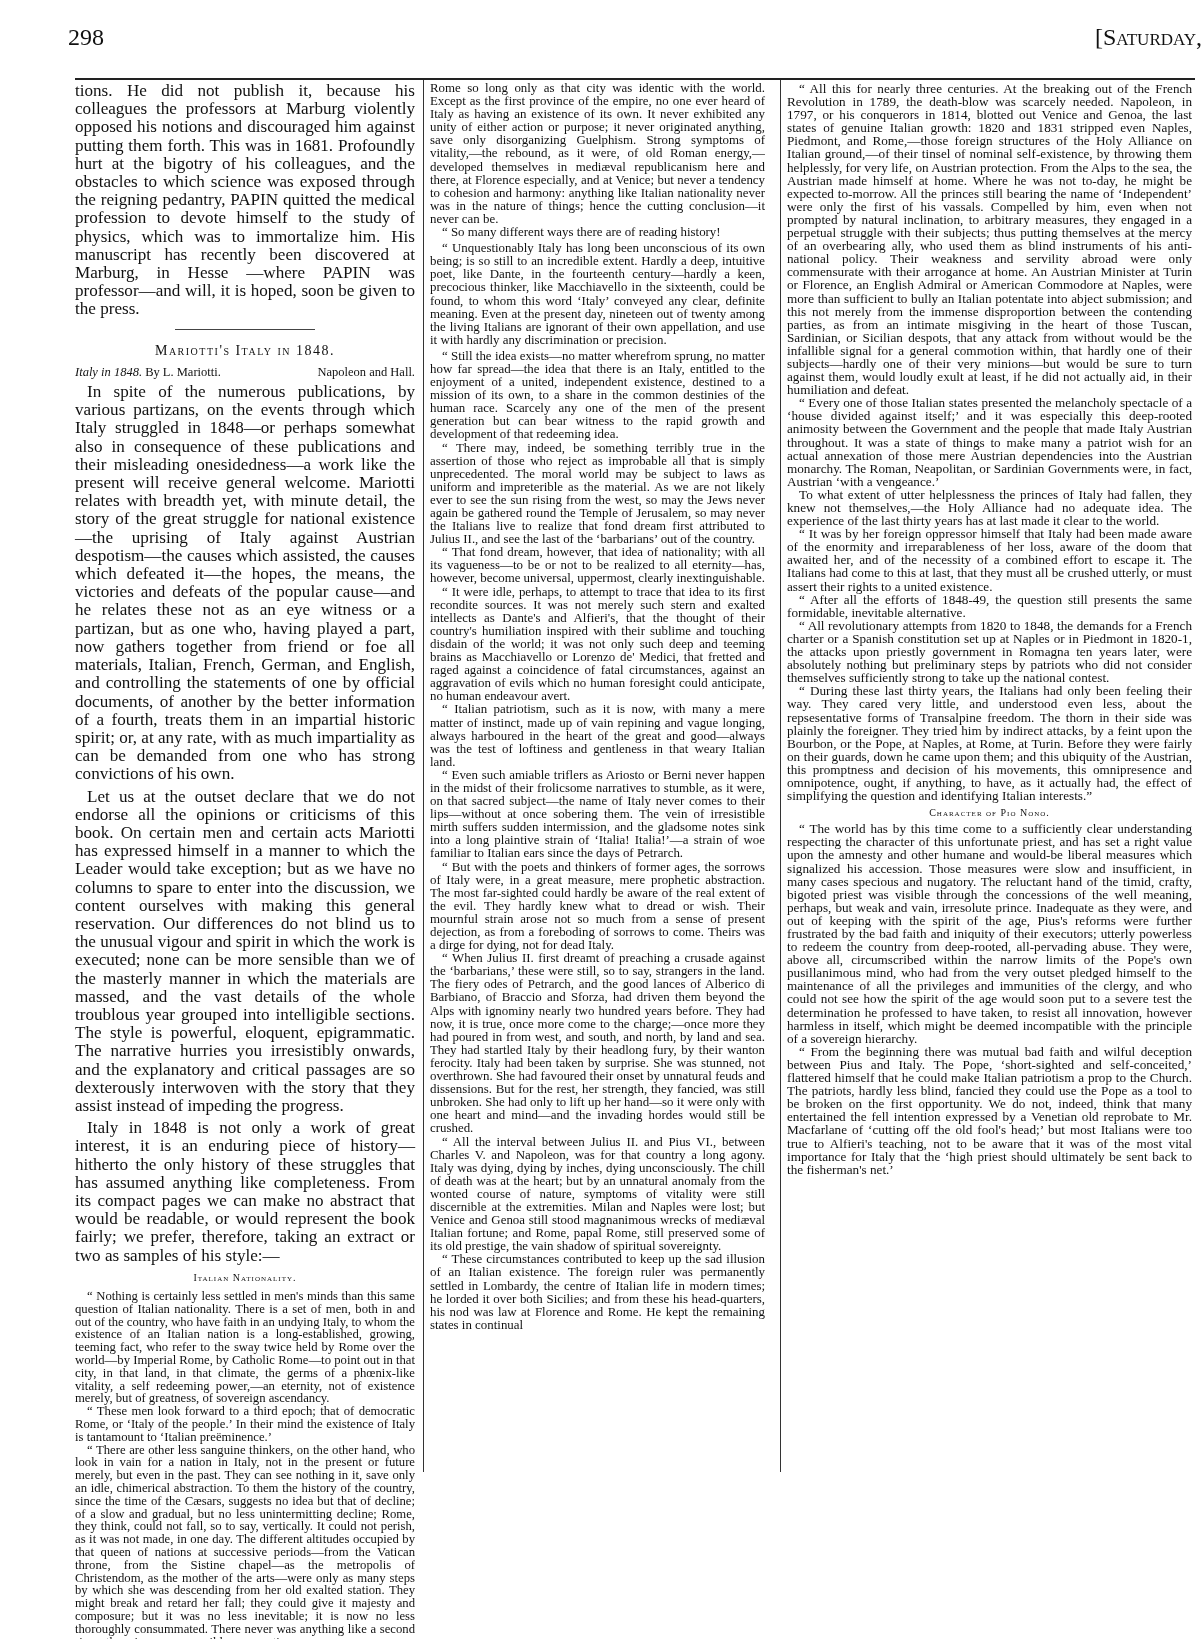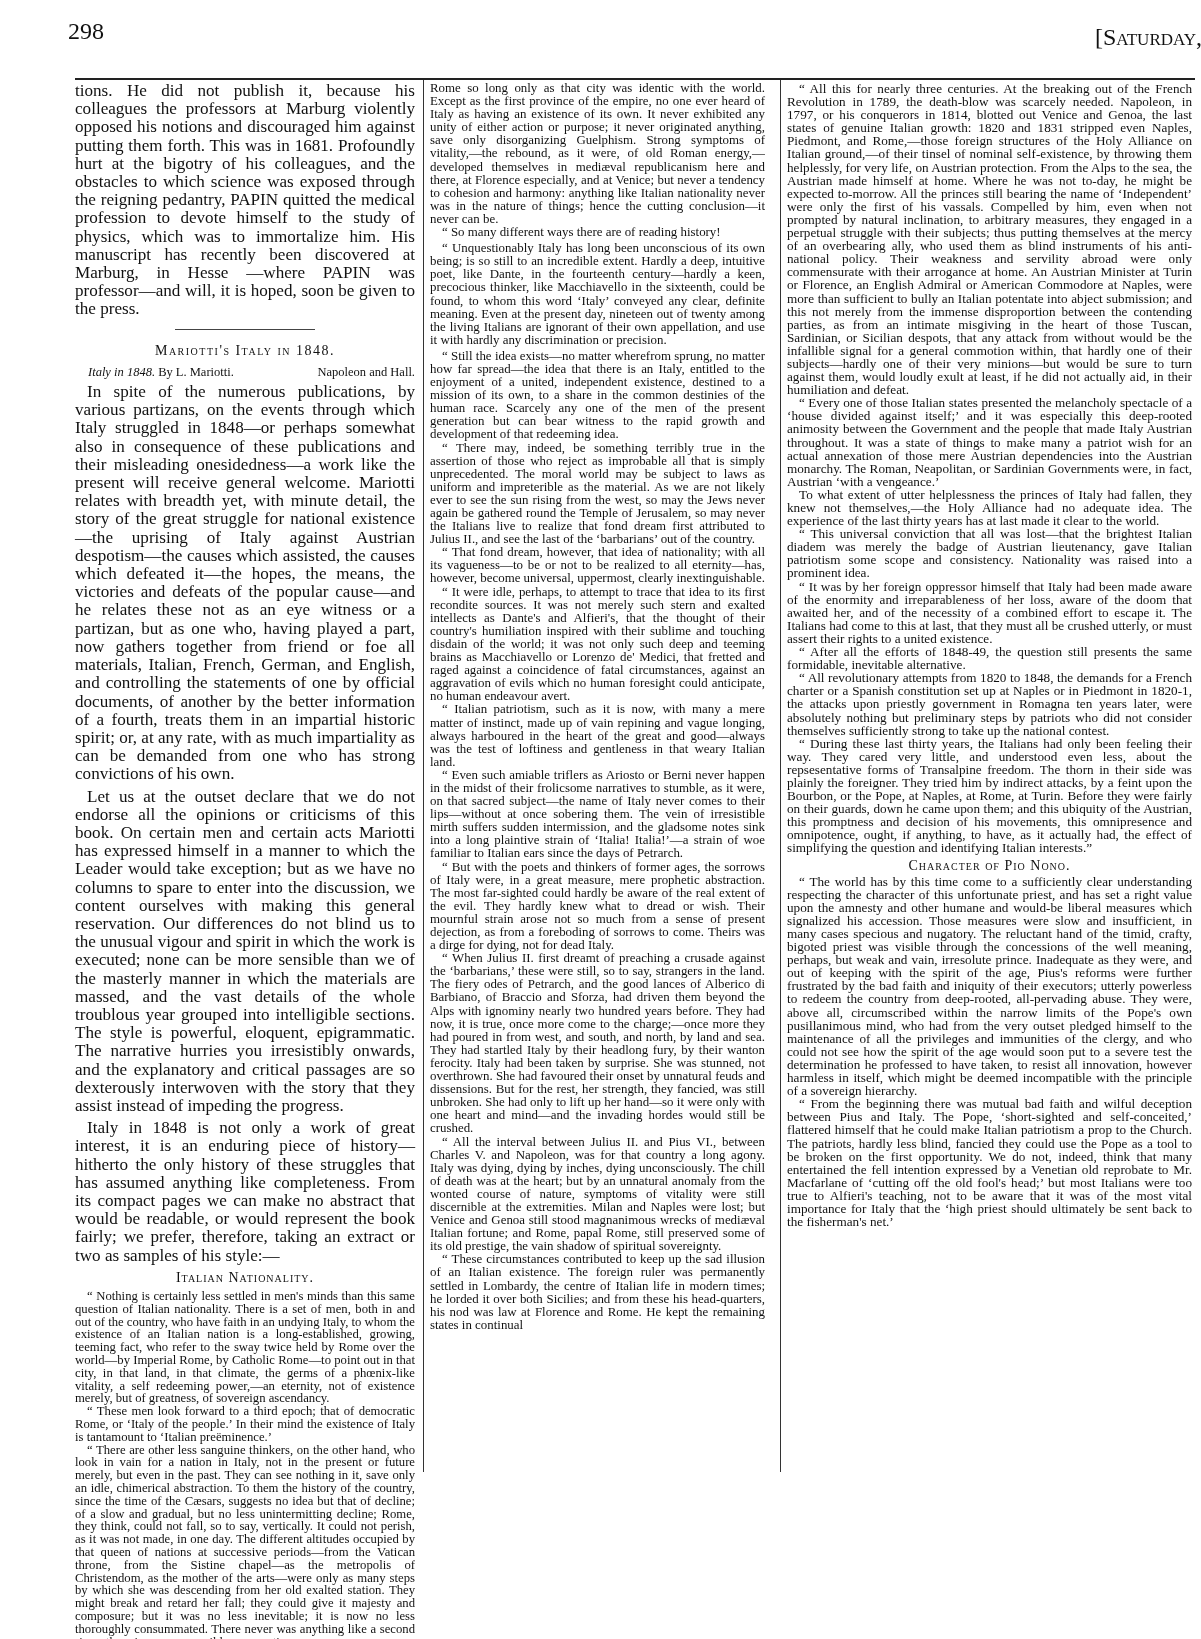--- a/index.html
+++ b/index.html
@@ -1,33 +1,33 @@
 <!DOCTYPE html>
 <html><head>
 <meta charset="utf-8">
 <style>
   html, body { margin: 0; padding: 0; background: #fff; }
   body { width: 1201px; height: 1639px; position: relative; overflow: hidden; color: #111; font-family: "DejaVu Serif", "Liberation Serif", serif; }
   .masthead { position: absolute; top: 18px; left: 60px; width: 1142px; height: 42px; }
-  .page-num { position: absolute; left: 8px; top: 0; font-size: 24px; font-family: "Liberation Serif", serif; }
+  .page-num { position: absolute; left: 8px; top: 6px; font-size: 24px; font-family: "Liberation Serif", serif; }
   .paper-title { position: absolute; left: 0; right: 0; top: 2px; text-align: center; font-size: 30px; font-weight: bold; font-family: "Liberation Serif", serif; font-style: italic; letter-spacing: 1px; }
   .dateline { position: absolute; right: 0; top: 6px; font-size: 24px; font-family: "Liberation Serif", serif; font-variant: small-caps; }
   .rule { position: absolute; top: 78px; left: 75px; width: 1120px; height: 2px; background: #222; }
   .col { position: absolute; top: 82px; font-family: "Liberation Serif", serif; text-align: justify; }
   .col p { margin: 0; text-indent: 12px; hyphens: auto; }
   .col1 { left: 75px; width: 340px; font-size: 17.1px; line-height: 18.2px; }
   .col1 .small { font-size: 12.7px; line-height: 12.8px; }
   .col2 { left: 430px; width: 335px; font-size: 12.9px; line-height: 13.1px; }
   .col3 { left: 787px; width: 405px; font-size: 13.2px; line-height: 13.1px; }
   .vrule { position: absolute; top: 80px; width: 1px; background: #333; }
   .sep { width: 140px; height: 1px; background: #444; margin: 10px auto 12px; }
   .head { text-align: center; text-indent: 0 !important; font-variant: small-caps; letter-spacing: 1.5px; font-size: 14px; margin: 6px 0 3px !important; }
-  .subhead { text-align: center; text-indent: 0 !important; font-variant: small-caps; letter-spacing: 1px; font-size: 14px; margin: 4px 0 3px !important; }
+  .subhead { text-align: center; text-indent: 0 !important; font-variant: small-caps; letter-spacing: 1px; font-size: 10px; margin: 4px 0 3px !important; }
   .byline { display: flex; justify-content: space-between; font-size: 12.5px; margin-bottom: 2px; }
-  .byline i { font-style: italic; margin-left: 13px; }
+  .byline i { font-style: italic; }
   .noindent { text-indent: 0 !important; }
 </style>
 </head>
 <body>
 
 <div class="masthead">
   <span class="page-num">298</span>
   <span class="dateline">[Saturday,</span>
 </div>
 <div class="rule"></div>
@@ -68,21 +68,20 @@
   <p>“ But with the poets and thinkers of former ages, the sorrows of Italy were, in a great measure, mere prophetic abstraction. The most far-sighted could hardly be aware of the real extent of the evil. They hardly knew what to dread or wish. Their mournful strain arose not so much from a sense of present dejection, as from a foreboding of sorrows to come. Theirs was a dirge for dying, not for dead Italy.</p>
   <p>“ When Julius II. first dreamt of preaching a crusade against the ‘barbarians,’ these were still, so to say, strangers in the land. The fiery odes of Petrarch, and the good lances of Alberico di Barbiano, of Braccio and Sforza, had driven them beyond the Alps with ignominy nearly two hundred years before. They had now, it is true, once more come to the charge;—once more they had poured in from west, and south, and north, by land and sea. They had startled Italy by their headlong fury, by their wanton ferocity. Italy had been taken by surprise. She was stunned, not overthrown. She had favoured their onset by unnatural feuds and dissensions. But for the rest, her strength, they fancied, was still unbroken. She had only to lift up her hand—so it were only with one heart and mind—and the invading hordes would still be crushed.</p>
   <p>“ All the interval between Julius II. and Pius VI., between Charles V. and Napoleon, was for that country a long agony. Italy was dying, dying by inches, dying unconsciously. The chill of death was at the heart; but by an unnatural anomaly from the wonted course of nature, symptoms of vitality were still discernible at the extremities. Milan and Naples were lost; but Venice and Genoa still stood magnanimous wrecks of mediæval Italian fortune; and Rome, papal Rome, still preserved some of its old prestige, the vain shadow of spiritual sovereignty.</p>
   <p>“ These circumstances contributed to keep up the sad illusion of an Italian existence. The foreign ruler was permanently settled in Lombardy, the centre of Italian life in modern times; he lorded it over both Sicilies; and from these his head-quarters, his nod was law at Florence and Rome. He kept the remaining states in continual</p>
 </div>
 
 <div class="col col3">
   <p>“ All this for nearly three centuries. At the breaking out of the French Revolution in 1789, the death-blow was scarcely needed. Napoleon, in 1797, or his conquerors in 1814, blotted out Venice and Genoa, the last states of genuine Italian growth: 1820 and 1831 stripped even Naples, Piedmont, and Rome,—those foreign structures of the Holy Alliance on Italian ground,—of their tinsel of nominal self-existence, by throwing them helplessly, for very life, on Austrian protection. From the Alps to the sea, the Austrian made himself at home. Where he was not to-day, he might be expected to-morrow. All the princes still bearing the name of ‘Independent’ were only the first of his vassals. Compelled by him, even when not prompted by natural inclination, to arbitrary measures, they engaged in a perpetual struggle with their subjects; thus putting themselves at the mercy of an overbearing ally, who used them as blind instruments of his anti-national policy. Their weakness and servility abroad were only commensurate with their arrogance at home. An Austrian Minister at Turin or Florence, an English Admiral or American Commodore at Naples, were more than sufficient to bully an Italian potentate into abject submission; and this not merely from the immense disproportion between the contending parties, as from an intimate misgiving in the heart of those Tuscan, Sardinian, or Sicilian despots, that any attack from without would be the infallible signal for a general commotion within, that hardly one of their subjects—hardly one of their very minions—but would be sure to turn against them, would loudly exult at least, if he did not actually aid, in their humiliation and defeat.</p>
   <p>“ Every one of those Italian states presented the melancholy spectacle of a ‘house divided against itself;’ and it was especially this deep-rooted animosity between the Government and the people that made Italy Austrian throughout. It was a state of things to make many a patriot wish for an actual annexation of those mere Austrian dependencies into the Austrian monarchy. The Roman, Neapolitan, or Sardinian Governments were, in fact, Austrian ‘with a vengeance.’</p>
   <p>To what extent of utter helplessness the princes of Italy had fallen, they knew not themselves,—the Holy Alliance had no adequate idea. The experience of the last thirty years has at last made it clear to the world.</p>
-  <p>“ This universal conviction that all was lost—that the brightest Italian diadem was merely the badge of Austrian lieutenancy, gave Italian patriotism some scope and consistency. Nationality was raised into a prominent idea.</p>
   <p>“ It was by her foreign oppressor himself that Italy had been made aware of the enormity and irreparableness of her loss, aware of the doom that awaited her, and of the necessity of a combined effort to escape it. The Italians had come to this at last, that they must all be crushed utterly, or must assert their rights to a united existence.</p>
   <p>“ After all the efforts of 1848-49, the question still presents the same formidable, inevitable alternative.</p>
   <p>“ All revolutionary attempts from 1820 to 1848, the demands for a French charter or a Spanish constitution set up at Naples or in Piedmont in 1820-1, the attacks upon priestly government in Romagna ten years later, were absolutely nothing but preliminary steps by patriots who did not consider themselves sufficiently strong to take up the national contest.</p>
   <p>“ During these last thirty years, the Italians had only been feeling their way. They cared very little, and understood even less, about the repsesentative forms of Transalpine freedom. The thorn in their side was plainly the foreigner. They tried him by indirect attacks, by a feint upon the Bourbon, or the Pope, at Naples, at Rome, at Turin. Before they were fairly on their guards, down he came upon them; and this ubiquity of the Austrian, this promptness and decision of his movements, this omnipresence and omnipotence, ought, if anything, to have, as it actually had, the effect of simplifying the question and identifying Italian interests.”</p>
   <p class="subhead">Character of Pio Nono.</p>
   <p>“ The world has by this time come to a sufficiently clear understanding respecting the character of this unfortunate priest, and has set a right value upon the amnesty and other humane and would-be liberal measures which signalized his accession. Those measures were slow and insufficient, in many cases specious and nugatory. The reluctant hand of the timid, crafty, bigoted priest was visible through the concessions of the well meaning, perhaps, but weak and vain, irresolute prince. Inadequate as they were, and out of keeping with the spirit of the age, Pius's reforms were further frustrated by the bad faith and iniquity of their executors; utterly powerless to redeem the country from deep-rooted, all-pervading abuse. They were, above all, circumscribed within the narrow limits of the Pope's own pusillanimous mind, who had from the very outset pledged himself to the maintenance of all the privileges and immunities of the clergy, and who could not see how the spirit of the age would soon put to a severe test the determination he professed to have taken, to resist all innovation, however harmless in itself, which might be deemed incompatible with the principle of a sovereign hierarchy.</p>
   <p>“ From the beginning there was mutual bad faith and wilful deception between Pius and Italy. The Pope, ‘short-sighted and self-conceited,’ flattered himself that he could make Italian patriotism a prop to the Church. The patriots, hardly less blind, fancied they could use the Pope as a tool to be broken on the first opportunity. We do not, indeed, think that many entertained the fell intention expressed by a Venetian old reprobate to Mr. Macfarlane of ‘cutting off the old fool's head;’ but most Italians were too true to Alfieri's teaching, not to be aware that it was of the most vital importance for Italy that the ‘high priest should ultimately be sent back to the fisherman's net.’</p>
 </div>
 
 </body></html>

